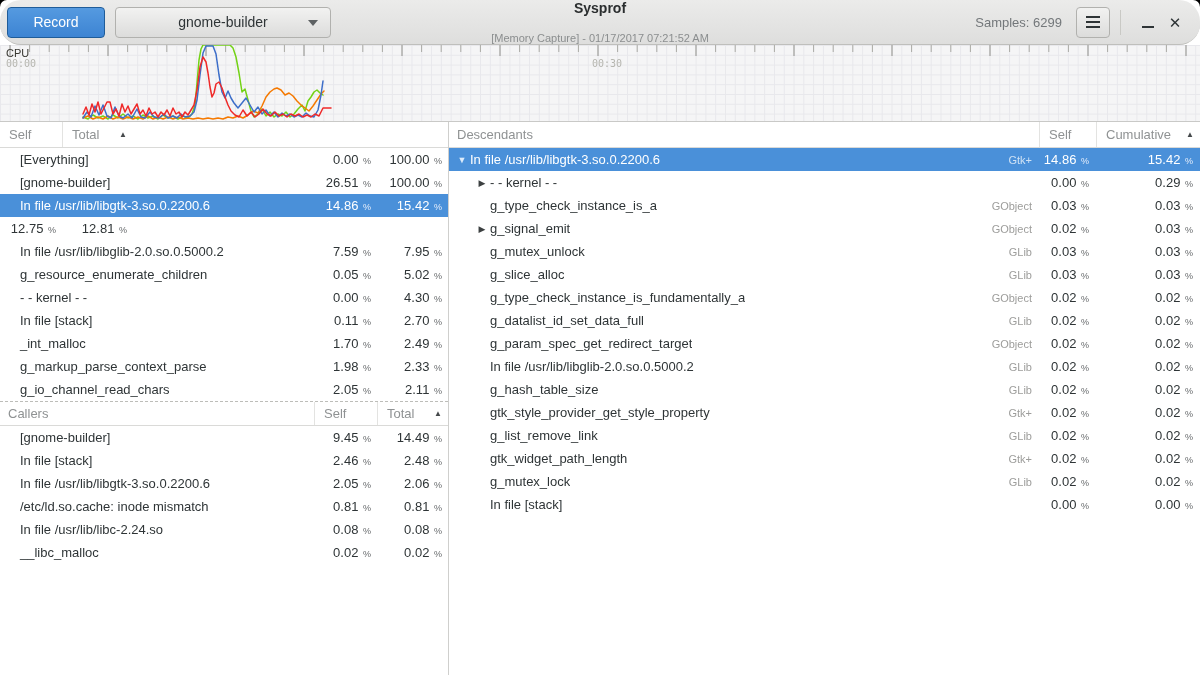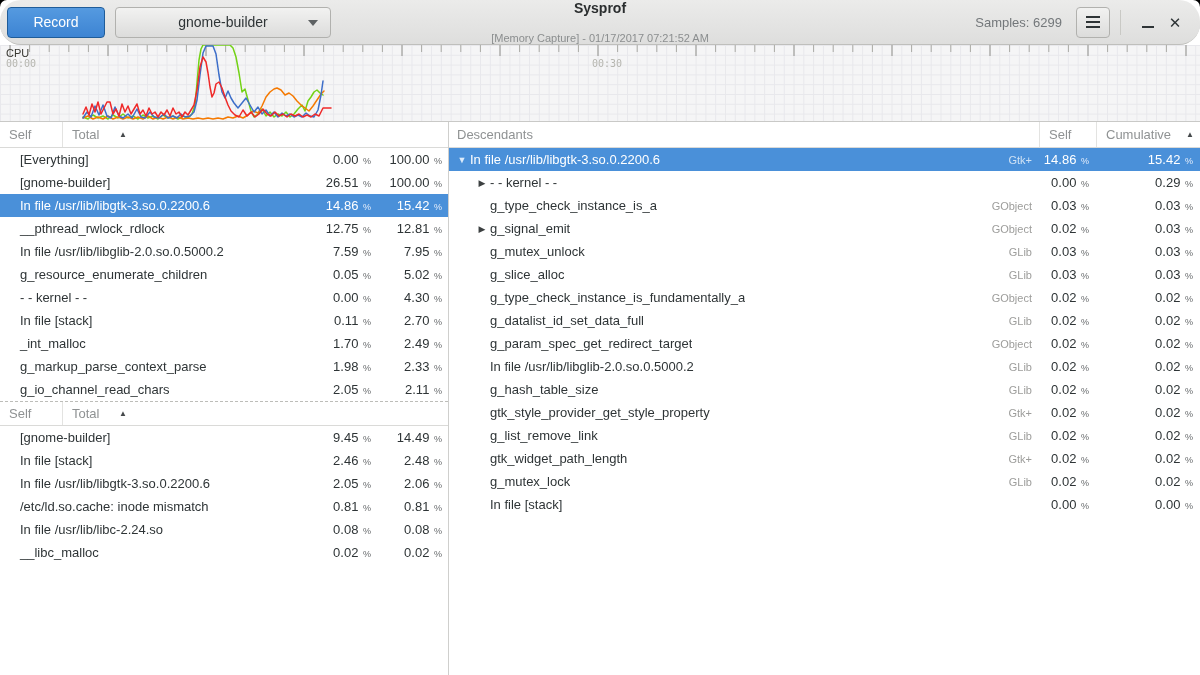--- a/index.html
+++ b/index.html
@@ -199,21 +199,20 @@
             <span class="lname">[gnome-builder]</span>
             <span class="lself">26.51 <span class="pct">%</span></span>
             <span class="ltotal">100.00 <span class="pct">%</span></span>
           </div>
           <div class="lrow selected">
             <span class="lname">In file /usr/lib/libgtk-3.so.0.2200.6</span>
             <span class="lself">14.86 <span class="pct">%</span></span>
             <span class="ltotal">15.42 <span class="pct">%</span></span>
           </div>
           <div class="lrow">
-            <span class="lname">__pthread_rwlock_rdlock</span>
             <span class="lself">12.75 <span class="pct">%</span></span>
             <span class="ltotal">12.81 <span class="pct">%</span></span>
           </div>
           <div class="lrow">
             <span class="lname">In file /usr/lib/libglib-2.0.so.0.5000.2</span>
             <span class="lself">7.59 <span class="pct">%</span></span>
             <span class="ltotal">7.95 <span class="pct">%</span></span>
           </div>
           <div class="lrow">
             <span class="lname">g_resource_enumerate_children</span>
@@ -241,20 +240,21 @@
             <span class="ltotal">2.33 <span class="pct">%</span></span>
           </div>
           <div class="lrow">
             <span class="lname">g_io_channel_read_chars</span>
             <span class="lself">2.05 <span class="pct">%</span></span>
             <span class="ltotal">2.11 <span class="pct">%</span></span>
           </div>
         </div>
       <div class="paned-sep"></div>
       <div class="thead" style="height:24px;flex:0 0 24px;">
+        <div class="hname">Callers</div>
         <div class="hnum hself-l">Self</div>
         <div class="hnum htotal-l">
           <span>Total</span>
           <span class="sort-arrow">▲</span>
         </div>
       </div>
       <div class="rows" id="callers-rows">
           <div class="lrow">
             <span class="lname">[gnome-builder]</span>
             <span class="lself">9.45 <span class="pct">%</span></span>

